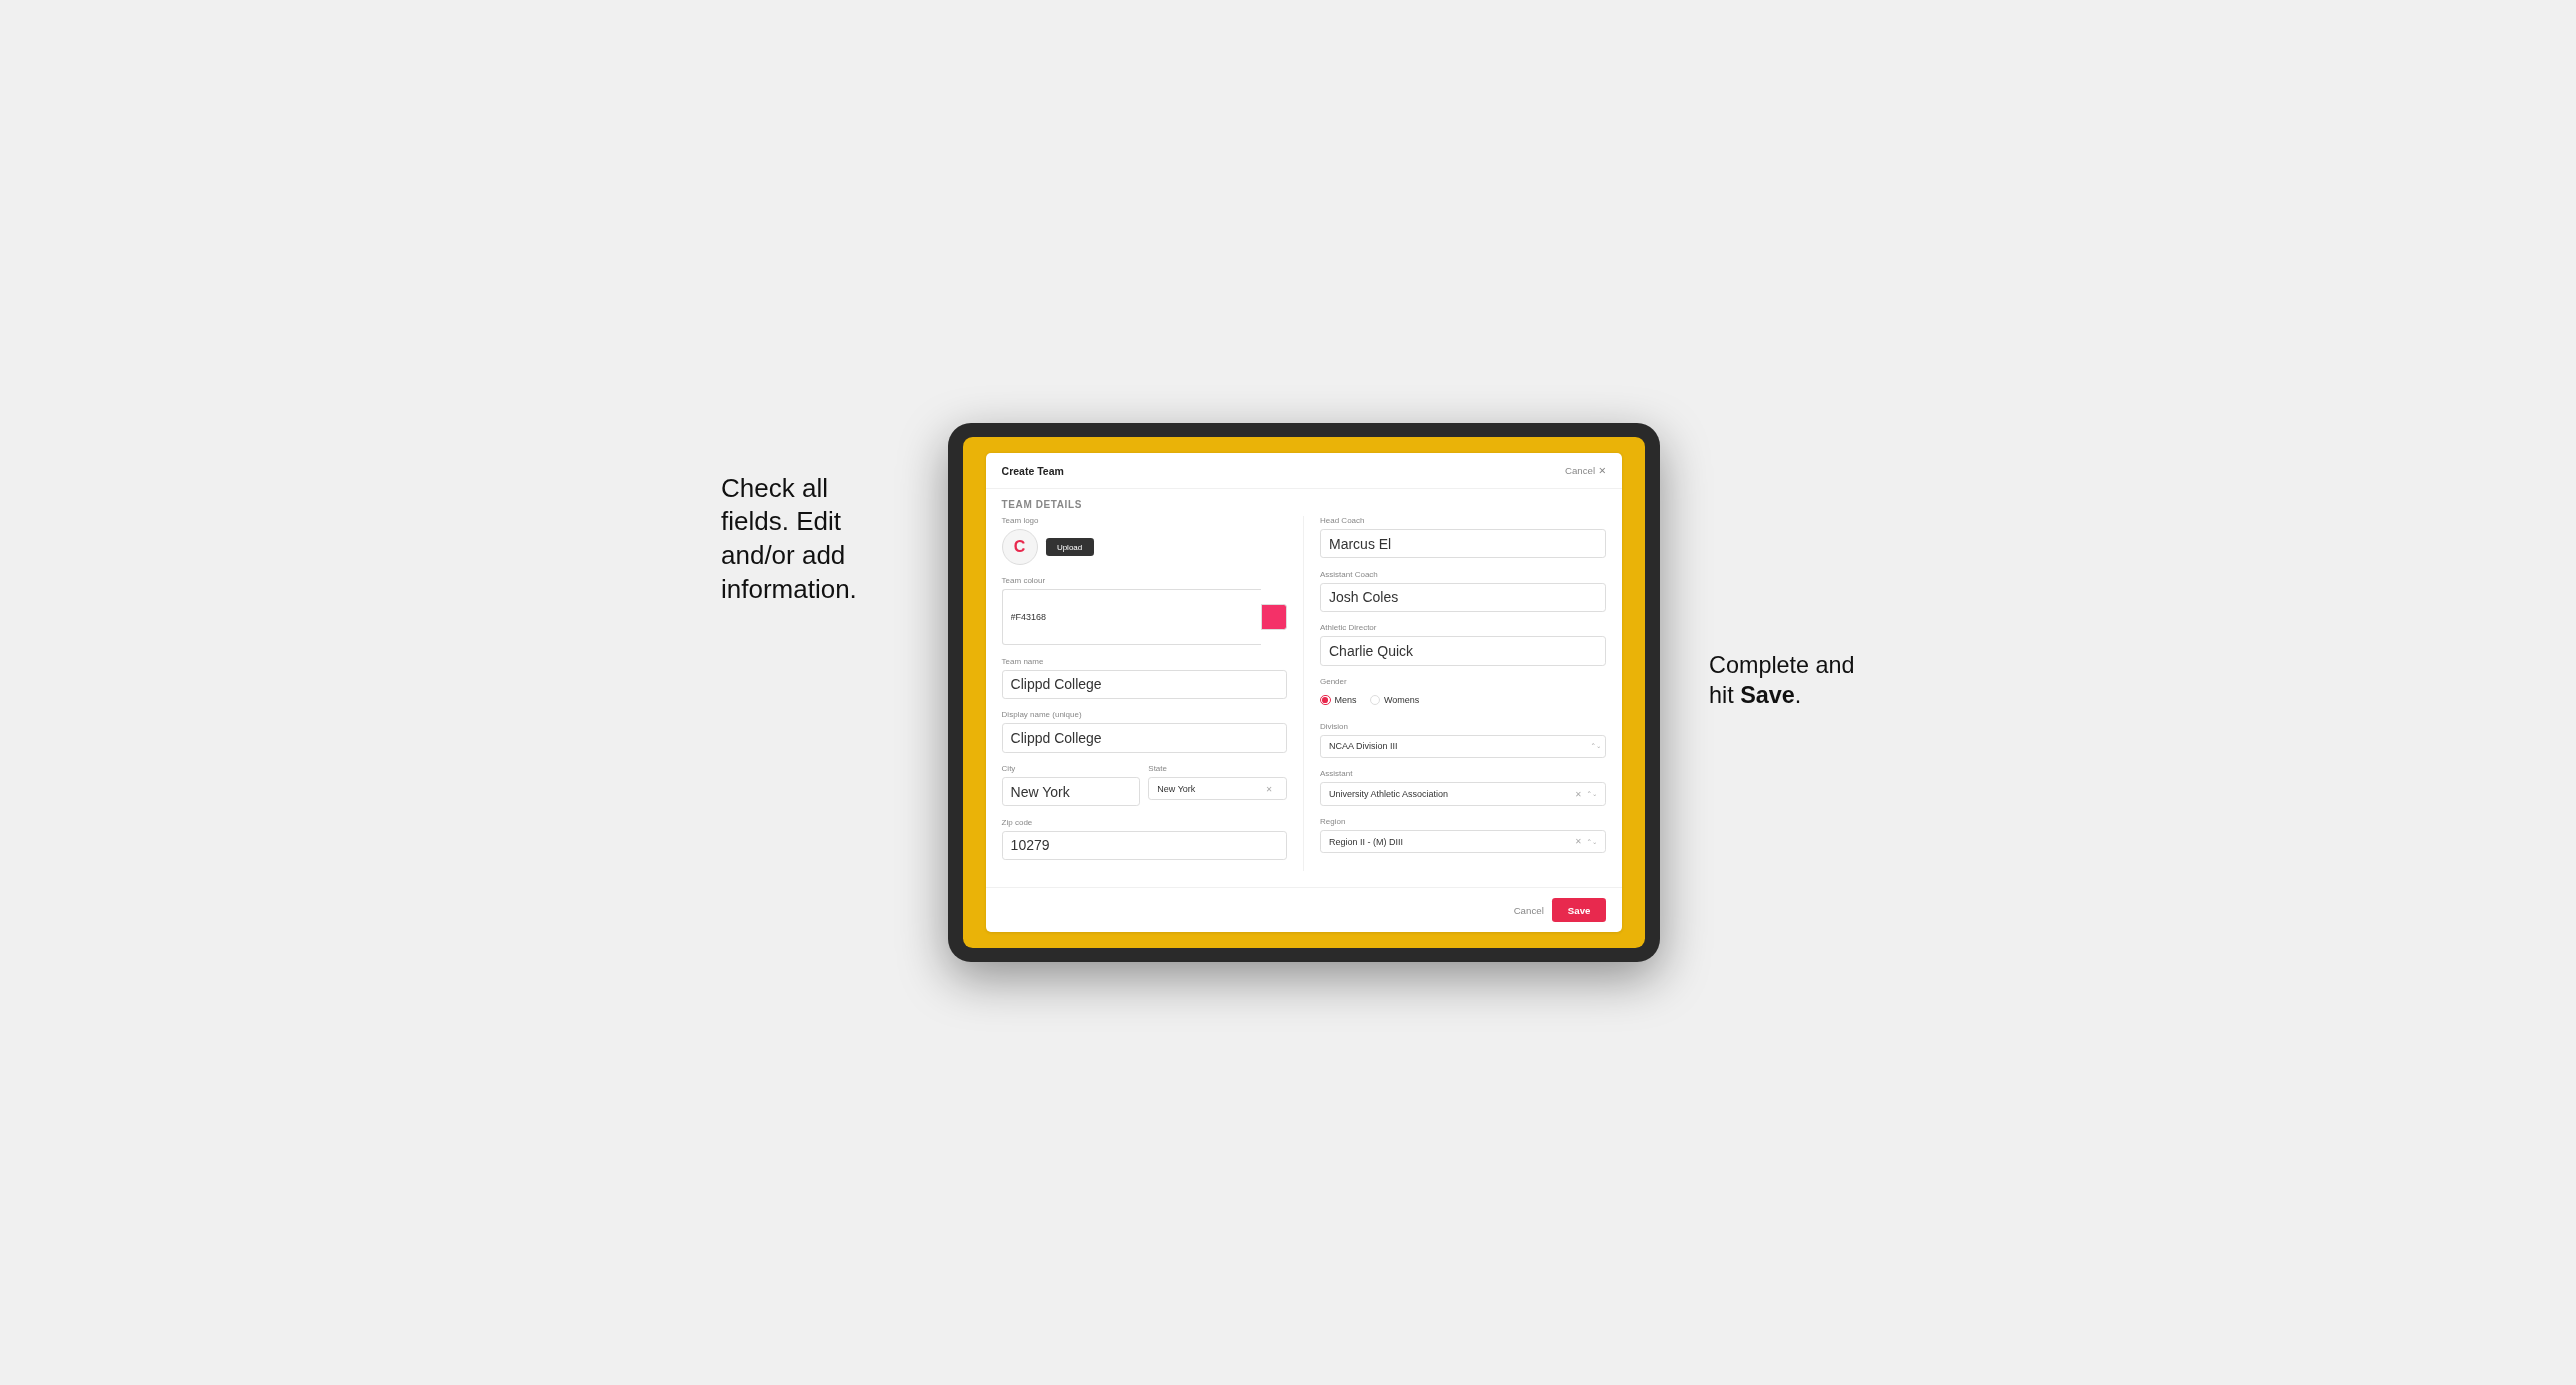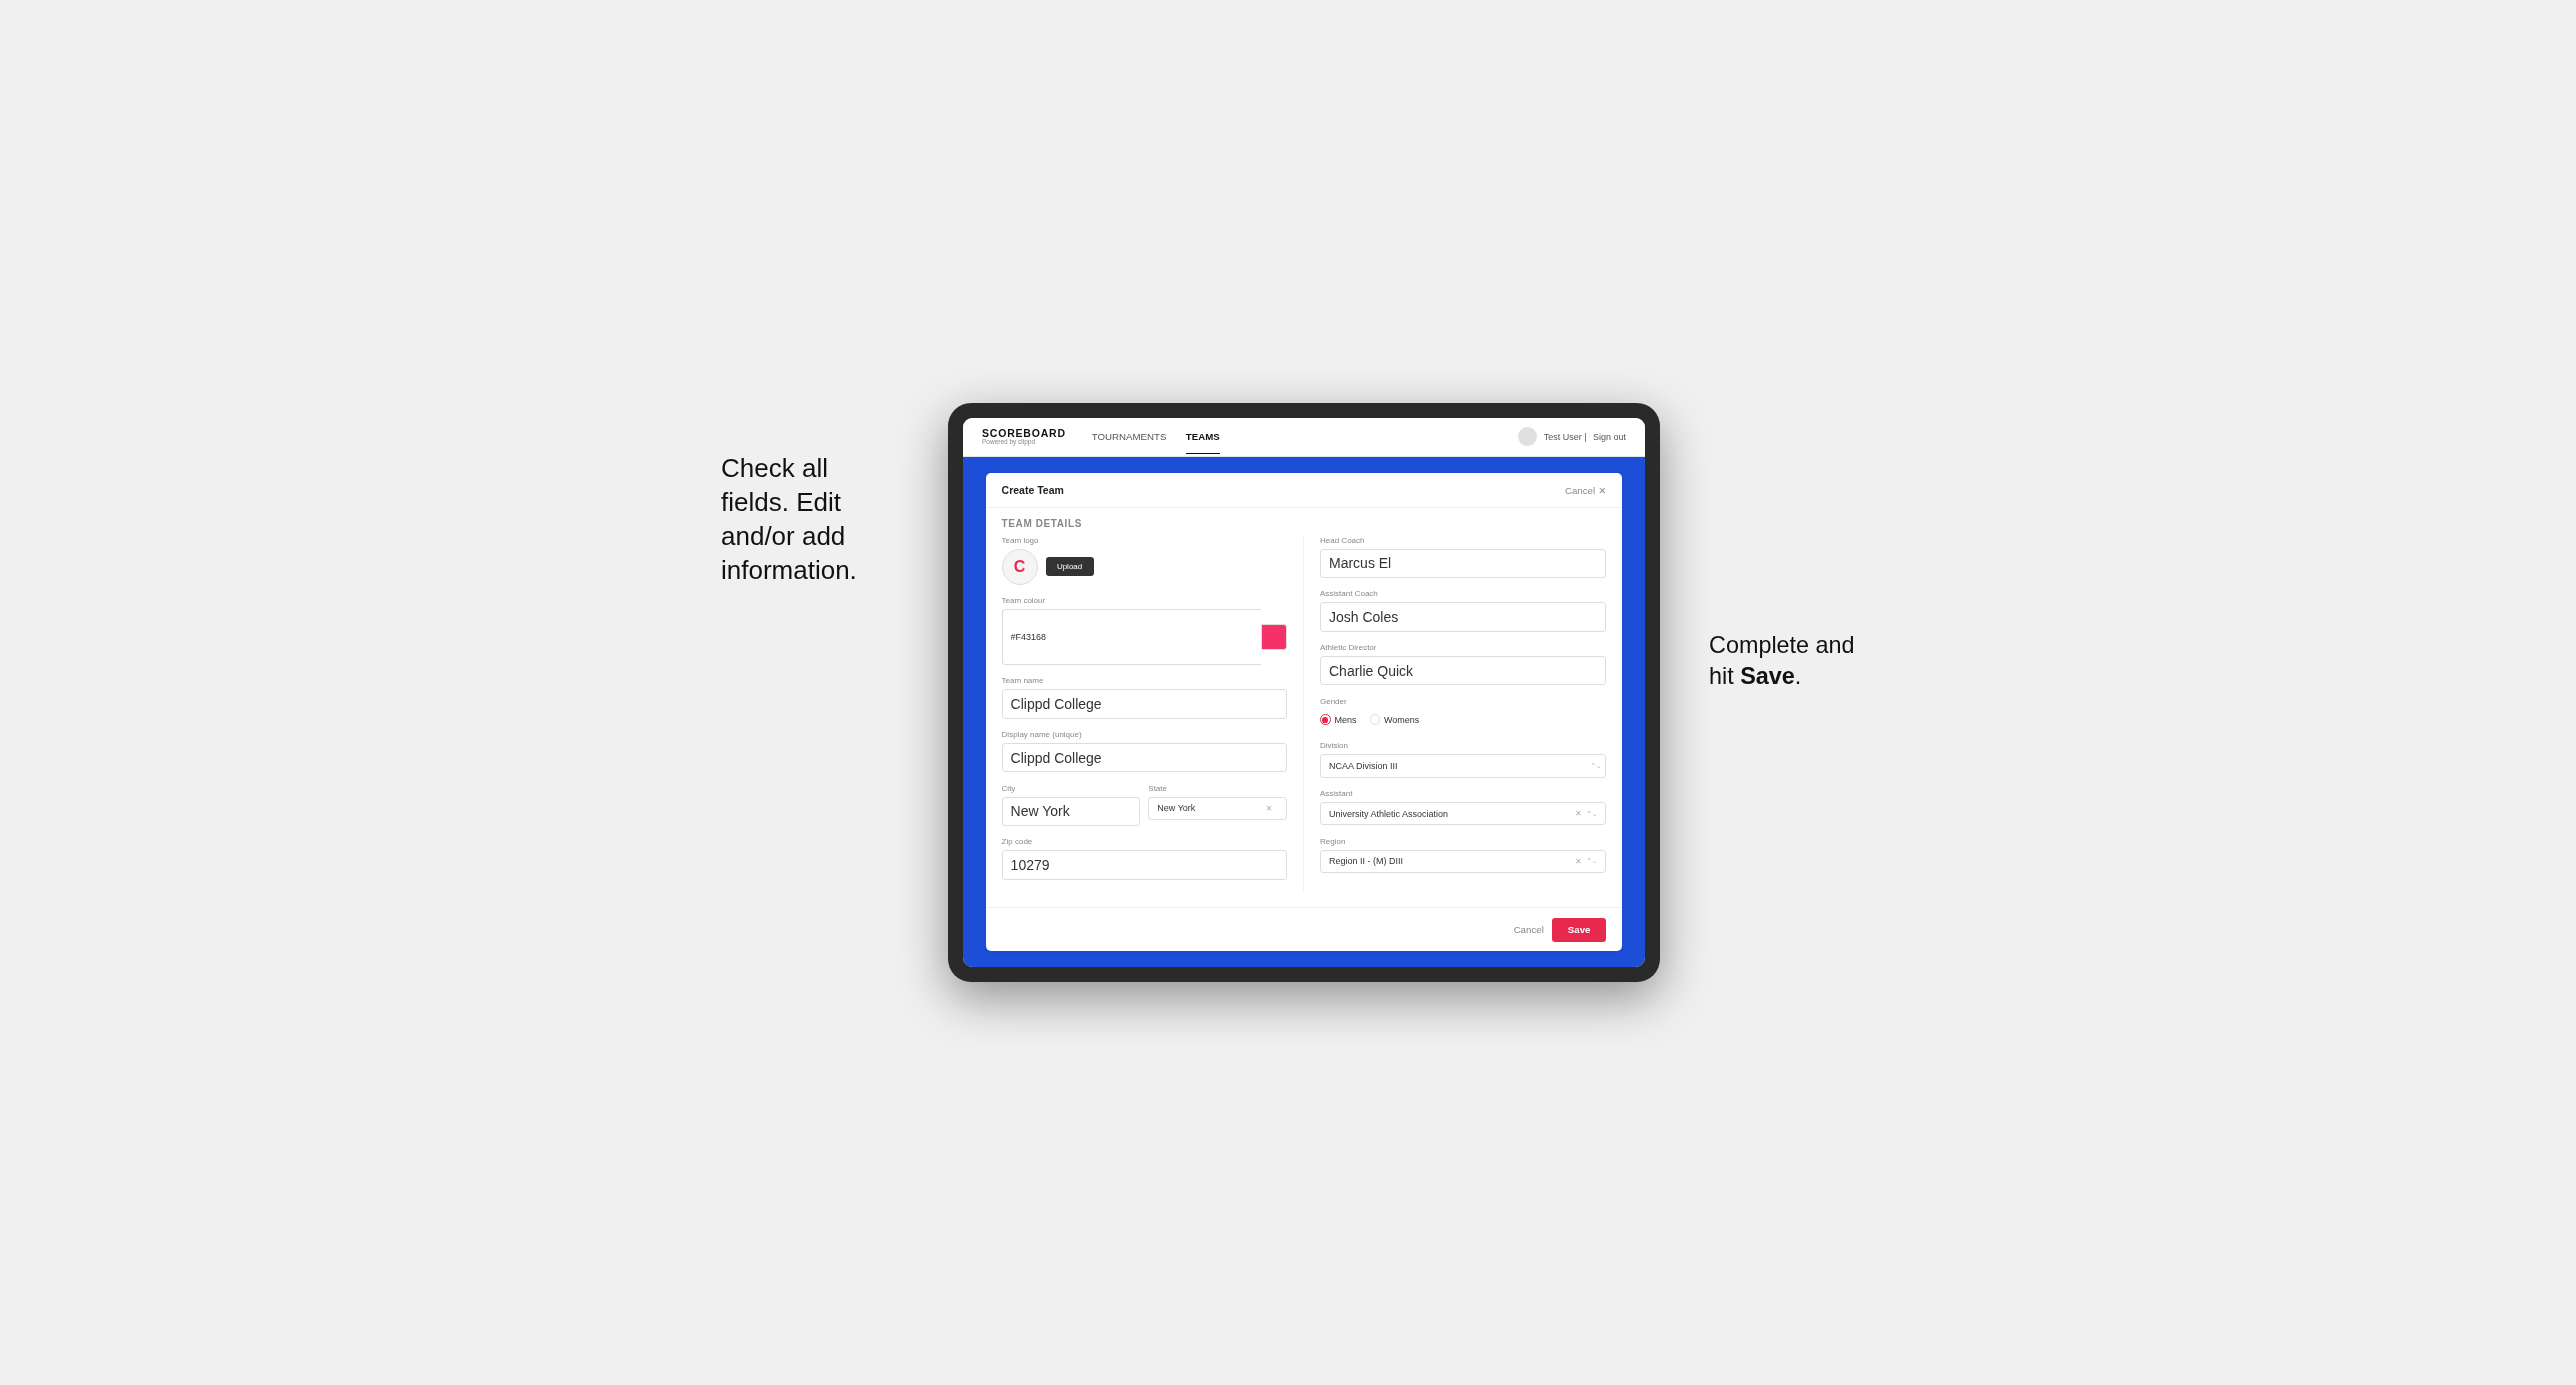--- a/index.html
+++ b/index.html
@@ -115,21 +115,21 @@
     .nav-avatar {
       width: 19.4px;
       height: 19.4px;
       background: #e0e0e0;
       border-radius: 50%;
     }
 
     
     .content {
       padding: 16px 23px;
-      background: #1d4ed8;
+      background: #eab308;
       min-height: 405px;
     }
 
     
     .create-team-card {
       background: #fff;
       border-radius: 4.9px;
       box-shadow: 0 0.8px 3.2px rgba(0,0,0,0.1);
     }
 
@@ -437,35 +437,20 @@
 
 <div class="page-wrapper">
 
   <div class="annotation-left">
     <span>Check all fields. Edit and/or add information.</span>
   </div>
 
   <div class="tablet-frame">
     <div class="tablet-screen">
 
-      <nav class="nav-bar">
-        <div class="nav-logo">
-          <span class="scoreboard">SCOREBOARD</span>
-          <span class="powered">Powered by clippd</span>
-        </div>
-        <div class="nav-links">
-          <a class="nav-link">TOURNAMENTS</a>
-          <a class="nav-link active">TEAMS</a>
-        </div>
-        <div class="nav-user">
-          <div class="nav-avatar"></div>
-          <span>Test User |</span>
-          <a style="color:#555;text-decoration:none;font-size:9px;cursor:pointer;">Sign out</a>
-        </div>
-      </nav>
 
       <div class="content">
         <div class="create-team-card">
 
           <div class="card-header">
             <span class="card-title">Create Team</span>
             <div class="cancel-x">
               <span>Cancel</span>
               <span>✕</span>
             </div>

